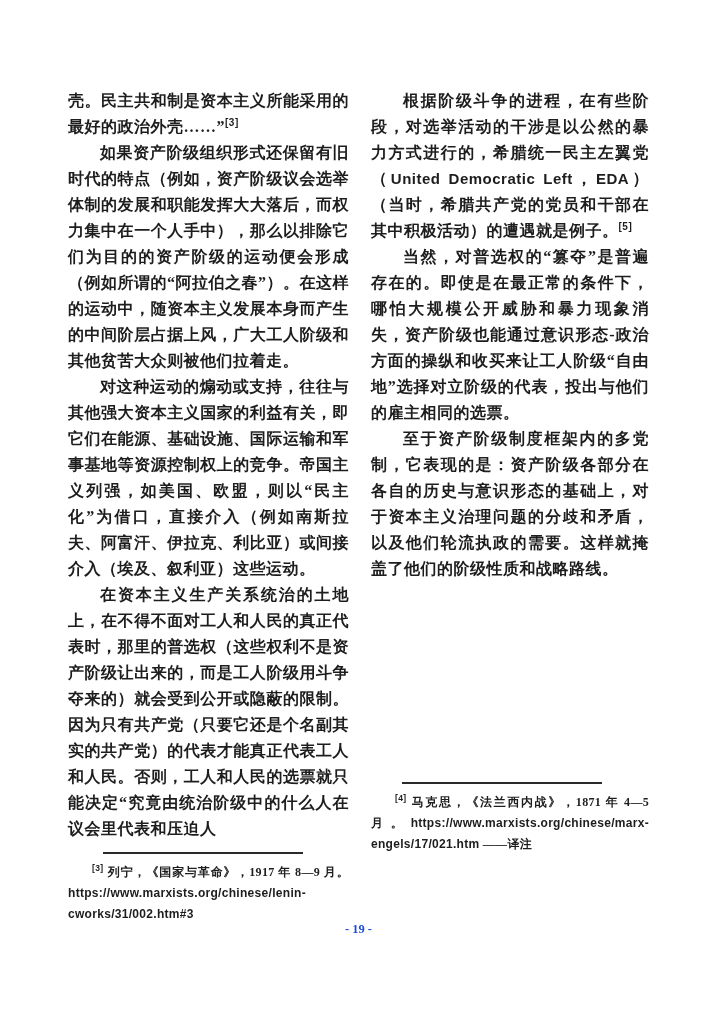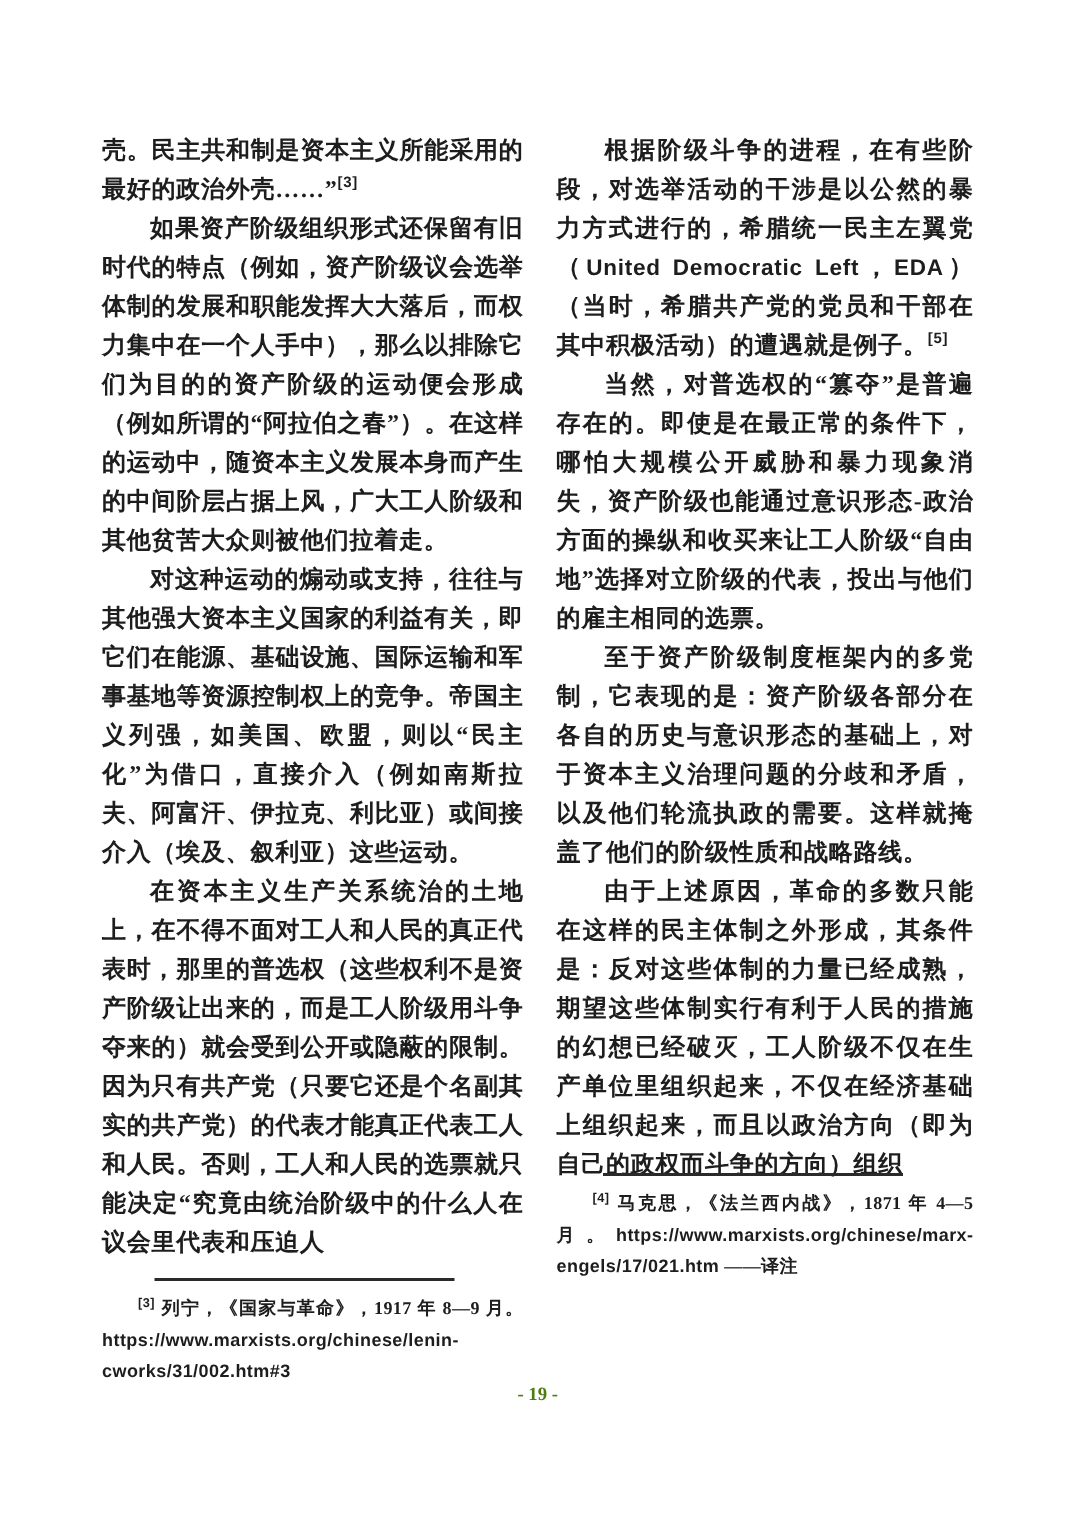--- a/index.html
+++ b/index.html
@@ -59,38 +59,37 @@
   .fn-en {
     font-family:"Liberation Sans","DejaVu Sans",sans-serif;
     font-size:12px;
   }
   .page-number {
     position:absolute;
     top:922px; left:0;
     width:717px;
     text-align:center;
     font-size:12.5px;
-    color:#4d7c0f;
+    color:#1d4ed8;
   }
 </style>
 </head>
 <body>
 
 <div class="page">
   <div class="col col-left">
       <p class="para"><span class="run-cn">壳。民主共和制是资本主义所能采用的最好的政治外壳……”</span><sup class="run-sup">[3]</sup></p>
       <p class="para indent"><span class="run-cn">如果资产阶级组织形式还保留有旧时代的特点（例如，资产阶级议会选举体制的发展和职能发挥大大落后，而权力集中在一个人手中），那么以排除它们为目的的资产阶级的运动便会形成（例如所谓的“阿拉伯之春”）。在这样的运动中，随资本主义发展本身而产生的中间阶层占据上风，广大工人阶级和其他贫苦大众则被他们拉着走。</span></p>
       <p class="para indent"><span class="run-cn">对这种运动的煽动或支持，往往与其他强大资本主义国家的利益有关，即它们在能源、基础设施、国际运输和军事基地等资源控制权上的竞争。帝国主义列强，如美国、欧盟，则以“民主化”为借口，直接介入（例如南斯拉夫、阿富汗、伊拉克、利比亚）或间接介入（埃及、叙利亚）这些运动。</span></p>
       <p class="para indent"><span class="run-cn">在资本主义生产关系统治的土地上，在不得不面对工人和人民的真正代表时，那里的普选权（这些权利不是资产阶级让出来的，而是工人阶级用斗争夺来的）就会受到公开或隐蔽的限制。因为只有共产党（只要它还是个名副其实的共产党）的代表才能真正代表工人和人民。否则，工人和人民的选票就只能决定“究竟由统治阶级中的什么人在议会里代表和压迫人</span></p>
     </div>
   <div class="col col-right">
       <p class="para indent"><span class="run-cn">根据阶级斗争的进程，在有些阶段，对选举活动的干涉是以公然的暴力方式进行的，希腊统一民主左翼党（</span><span class="run-en">United Democratic Left</span><span class="run-cn">，</span><span class="run-en">EDA</span><span class="run-cn">）（当时，希腊共产党的党员和干部在其中积极活动）的遭遇就是例子。</span><sup class="run-sup">[5]</sup></p>
       <p class="para indent"><span class="run-cn">当然，对普选权的“篡夺”是普遍存在的。即使是在最正常的条件下，哪怕大规模公开威胁和暴力现象消失，资产阶级也能通过意识形态-政治方面的操纵和收买来让工人阶级“自由地”选择对立阶级的代表，投出与他们的雇主相同的选票。</span></p>
       <p class="para indent"><span class="run-cn">至于资产阶级制度框架内的多党制，它表现的是：资产阶级各部分在各自的历史与意识形态的基础上，对于资本主义治理问题的分歧和矛盾，以及他们轮流执政的需要。这样就掩盖了他们的阶级性质和战略路线。</span></p>
-      <p class="para indent"><span class="run-cn">由于上述原因，革命的多数只能在这样的民主体制之外形成，其条件是：反对这些体制的力量已经成熟，期望这些体制实行有利于人民的措施的幻想已经破灭，工人阶级不仅在生产单位里组织起来，不仅在经济基础上组织起来，而且以政治方向（即为自己的政权而斗争的方向）组织</span></p>
     </div>
 
   <div class="fn fn-left">
     <div class="fn-divider fn-divider-left"></div>
     <div>
         <p class="fn-para"><span class="fn-marker">[3]</span><span class="run-cn">列宁，《国家与革命》，1917 年 8—9 月。</span><span class="fn-en">https://www.marxists.org/chinese/lenin-cworks/31/002.htm#3</span></p>
       </div>
   </div>
 
   <div class="fn fn-right">

